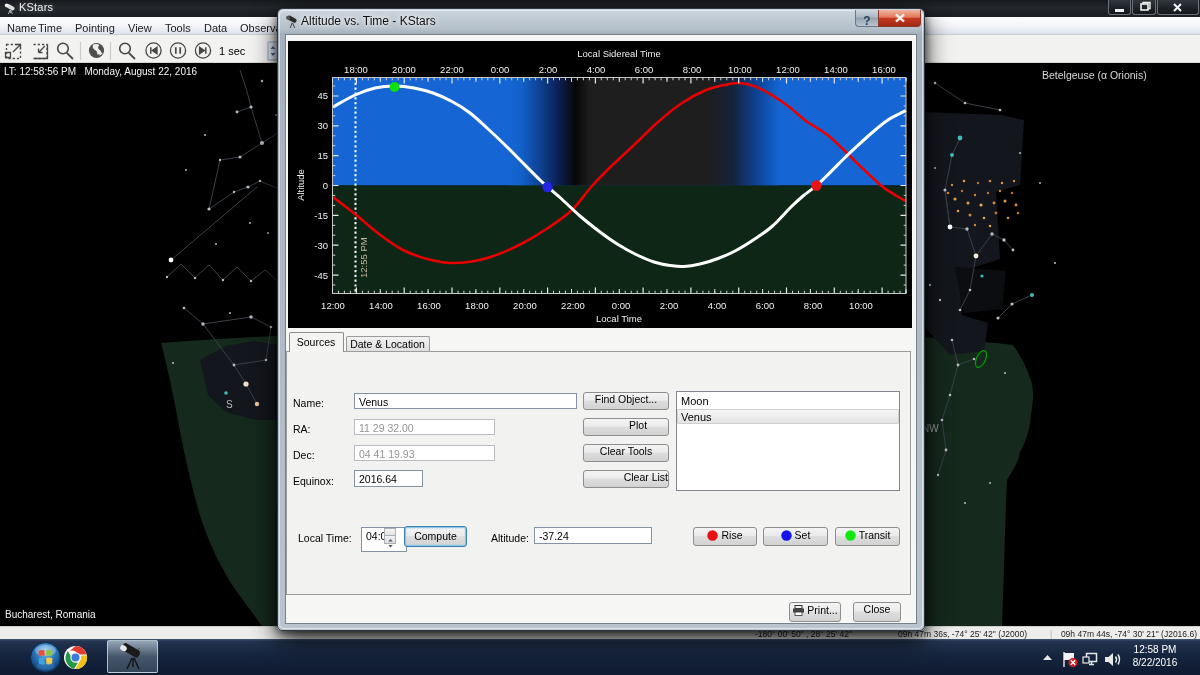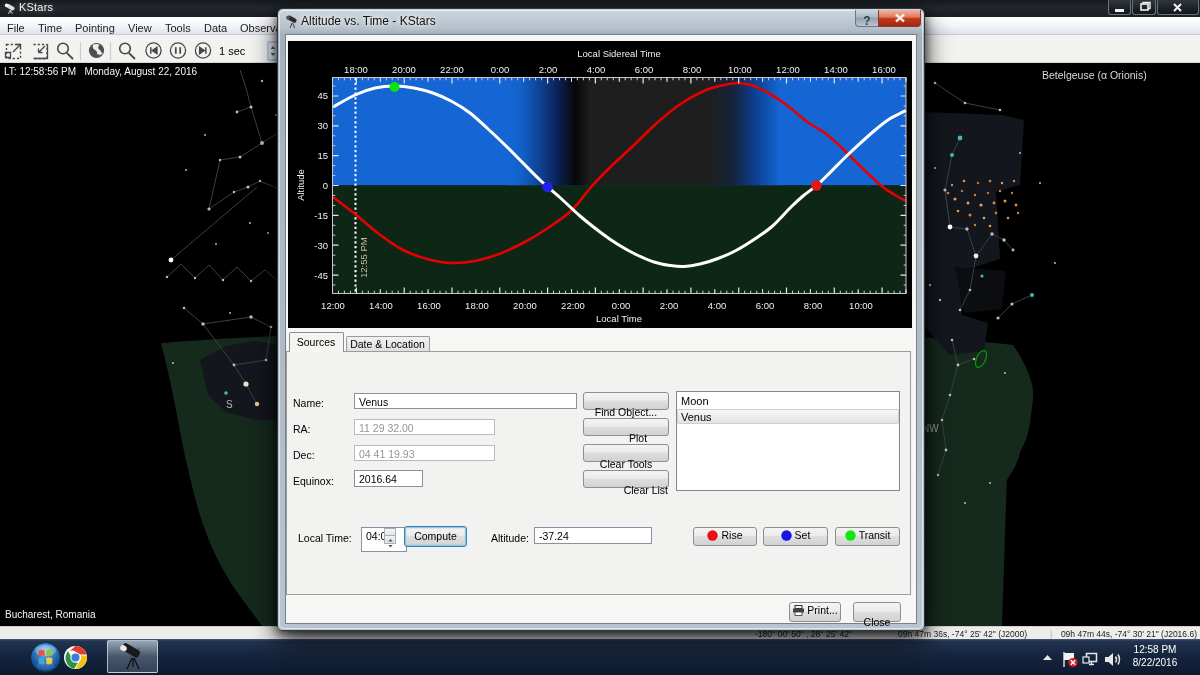--- a/index.html
+++ b/index.html
@@ -39,21 +39,21 @@
   #dlg-title .txt { position:absolute; left:23px; top:5px; font-size:12px; color:#101010;
      text-shadow:0 0 4px #fff,0 0 8px #fff; }
   #dlg-client { position:absolute; left:7px; top:25px; width:632px; height:590px;
     background:#f6f6f4; border:1px solid #74828e; }
   
   .fld { position:absolute; background:#fff; border:1px solid #8393a3; font-size:10.5px; color:#000; padding:2px 0 0 4px; }
   .fld.dis { border:1px solid #b8bcc0; color:#949494; }
   .lbl { position:absolute; font-size:10.5px; color:#000; }
   .btn { position:absolute; background:linear-gradient(180deg,#f4f4f4 0%,#ebebeb 45%,#dedede 50%,#d2d2d2 100%);
     border:1px solid #8e8e8e; border-radius:3px; font-size:10.5px; color:#000; text-align:center; }
-  .btn .bt { position:relative; top:13px; }
+  .btn .bt { position:relative; top:0; }
   .tab { position:absolute; font-size:10.5px; text-align:center; }
 </style>
 </head>
 <body>
 <div id="screen">
 
   <div class="abs" id="mw-title">
     <svg class="abs" style="left:4px;top:2px" width="13" height="13" viewBox="0 0 13 13">
       <rect x="2" y="3" width="9" height="4" rx="2" fill="#dcdcdc" transform="rotate(28 6 5)"></rect>
       <circle cx="2.6" cy="3.4" r="1.8" fill="#f8f8f8"></circle>
@@ -65,21 +65,21 @@
         </svg></div>
     <div class="capbtn" style="left:1132px;width:24px;"><svg width="22" height="13">
           <rect x="8" y="3" width="7" height="6" fill="none" stroke="#f0f0f0" stroke-width="1.6"></rect>
           <path d="M10 3 V1.5 H17 V7.5 H15" fill="none" stroke="#f0f0f0" stroke-width="1.4"></path>
         </svg></div>
     <div class="capbtn" style="left:1157px;width:42px;"><svg width="40" height="13">
           <path d="M16 3 L23 10 M23 3 L16 10" stroke="#f4f4f4" stroke-width="2"></path>
         </svg></div>
   </div>
   <div class="abs" id="menubar">
-    <span style="left:7px">File</span>
+    <span style="left:7px">Name</span>
       <span style="left:38px">Time</span>
       <span style="left:75px">Pointing</span>
     <span style="left:128px">View</span>
       <span style="left:165px">Tools</span>
       <span style="left:204px">Data</span>
     <span style="left:240px">Observation</span>
   </div>
   <div class="abs" id="toolbar">
     <svg width="300" height="28" viewBox="0 0 300 28">
       <g stroke="#474747" stroke-width="1.3" fill="none">

